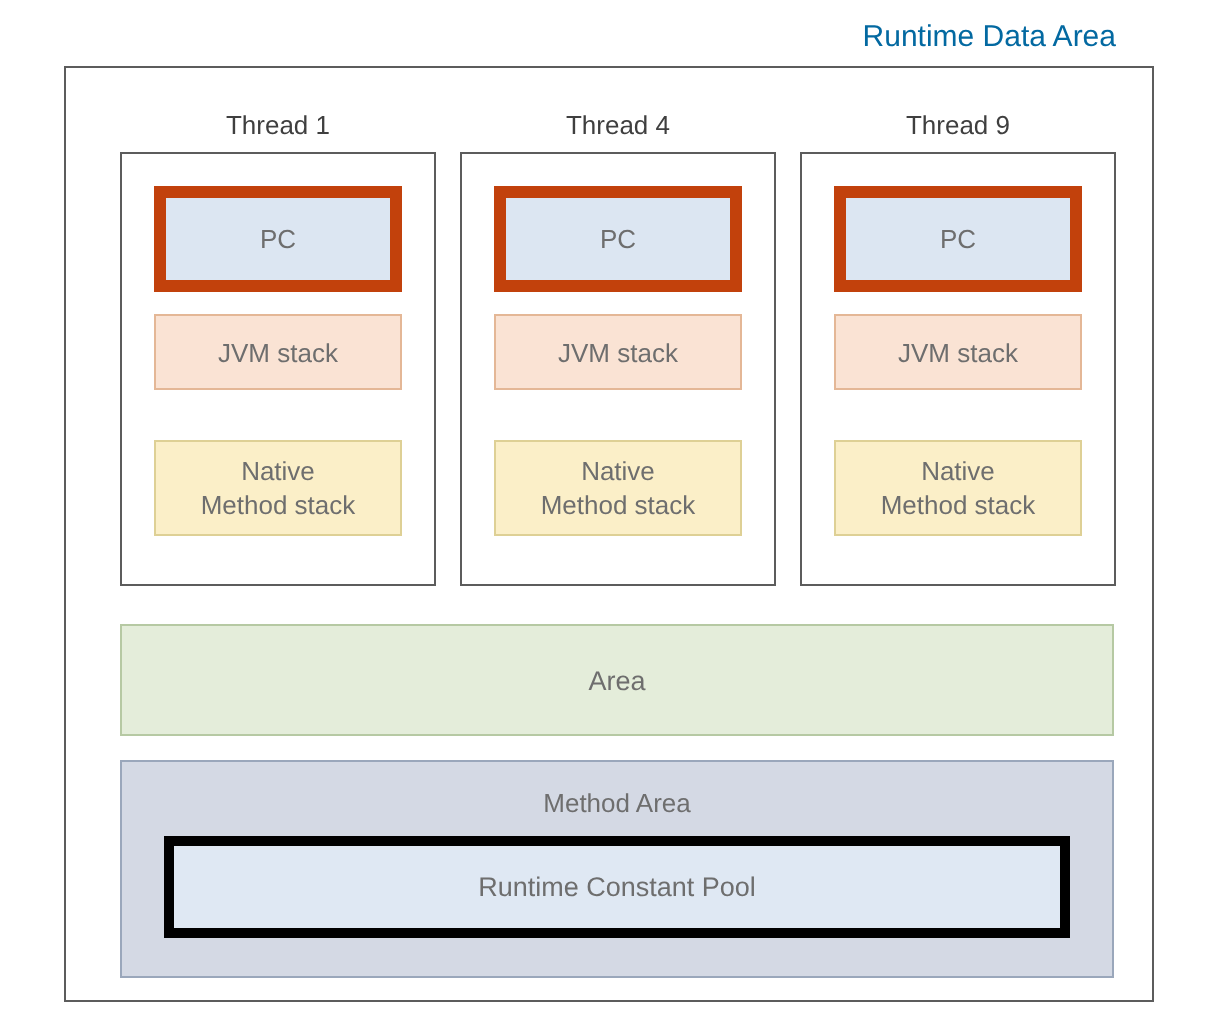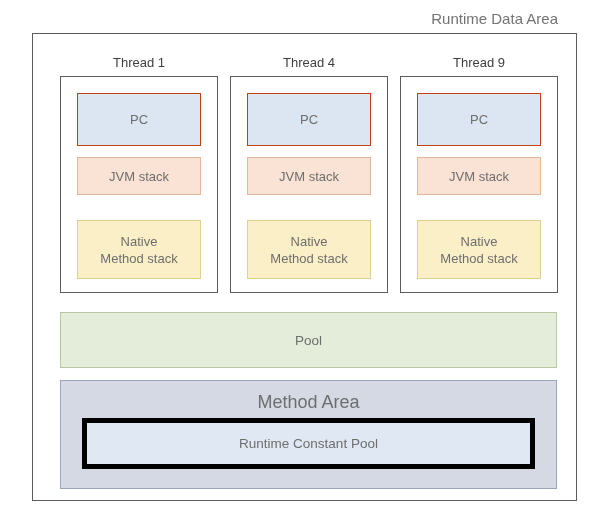--- a/index.html
+++ b/index.html
@@ -26,21 +26,21 @@
 
   
   .diagram-title {
     position: absolute;
     left: 300px;
     top: 9px;
     width: 258px;
     text-align: right;
     font-size: 15px;
     line-height: 19px;
-    color: #737373;
+    color: #0369a1;
     white-space: nowrap;
   }
 
   
   .outer-frame {
     position: absolute;
     left: 32px;
     top: 33px;
     width: 545px;
     height: 468px;
@@ -87,33 +87,33 @@
     text-align: center;
     font-size: 13px;
     line-height: 17px;
     color: #6e6e6e;
   }
 
   .mem-pc {
     top: 16px;
     height: 53px;
     background: #dce6f2;
-    border: 1px solid #c2410c;
+    border: 6px solid #c2410c;
   }
 
   .mem-jvm {
     top: 80px;
     height: 38px;
     background: #fae3d4;
     border: 1px solid #e4b796;
   }
 
   .mem-native {
     top: 143px;
-    height: 59px;
+    height: 48px;
     background: #fbefc8;
     border: 1px solid #ded095;
   }
 
   .mem-native .line-2 { display: block; }
 
   
   .heap-box {
     position: absolute;
     left: 60px;
@@ -141,21 +141,21 @@
     border: 1px solid #9aa7bb;
     box-sizing: border-box;
   }
 
   .method-area-label {
     position: absolute;
     left: 0;
     top: 12px;
     width: 100%;
     text-align: center;
-    font-size: 18px;
+    font-size: 13px;
     line-height: 18px;
     color: #6e6e6e;
   }
 
   .constant-pool-box {
     position: absolute;
     left: 21px;
     top: 37px;
     width: 453px;
     height: 51px;
@@ -207,20 +207,20 @@
     <div class="mem-block mem-pc">PC</div>
     <div class="mem-block mem-jvm">JVM stack</div>
     <div class="mem-block mem-native">
       <div>
         <span class="line-1">Native</span>
         <span class="line-2">Method stack</span>
       </div>
     </div>
   </div>
 
-  <div class="heap-box">Pool</div>
+  <div class="heap-box">Area</div>
 
   <div class="method-area-box">
     <div class="method-area-label">Method Area</div>
     <div class="constant-pool-box">Runtime Constant Pool</div>
   </div>
 
 </div>
 
 </body></html>

